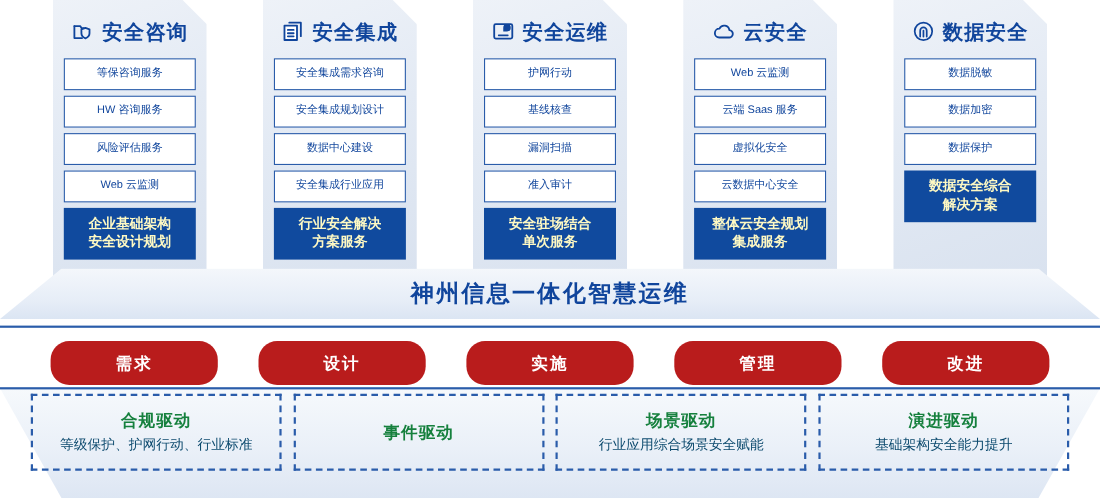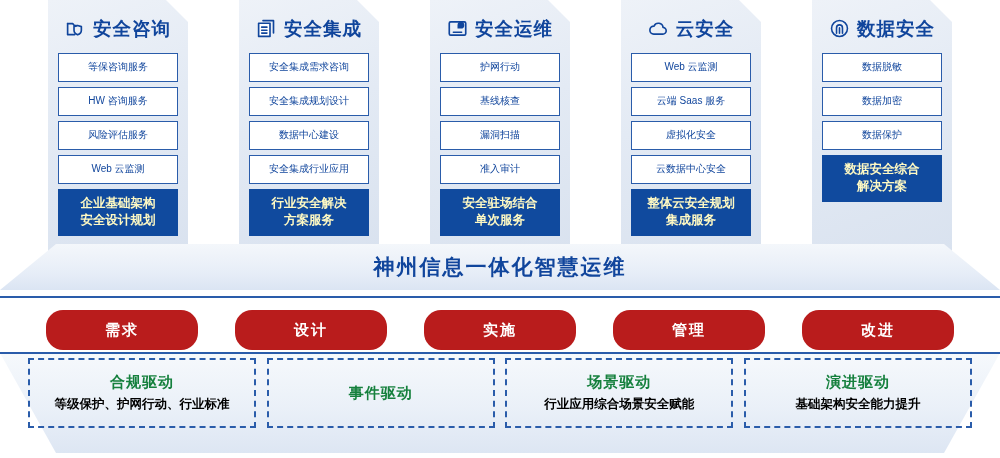--- a/index.html
+++ b/index.html
@@ -182,23 +182,22 @@
     gap: 4px;
   }
   .dbox-title {
     font-size: 15px;
     font-weight: bold;
     color: #15803d;
     letter-spacing: 1px;
   }
   .dbox-sub {
     font-size: 12.5px;
-    color: #000000;
+    color: #0c4a6e;
     white-space: nowrap;
-    font-weight: bold;
   }
 </style>
 </head>
 <body>
 
 <div id="cards">
 
   <div class="card">
     <div class="card-head">
       <span class="ico">

